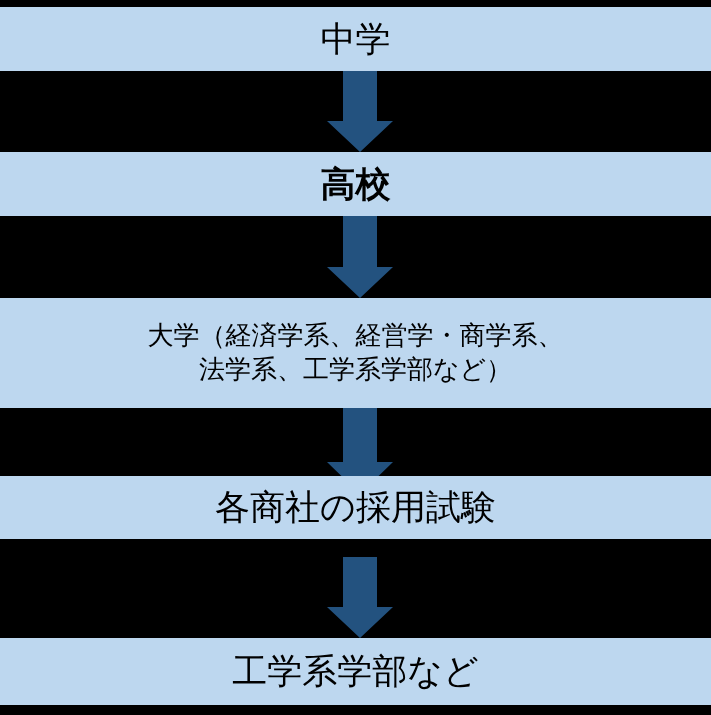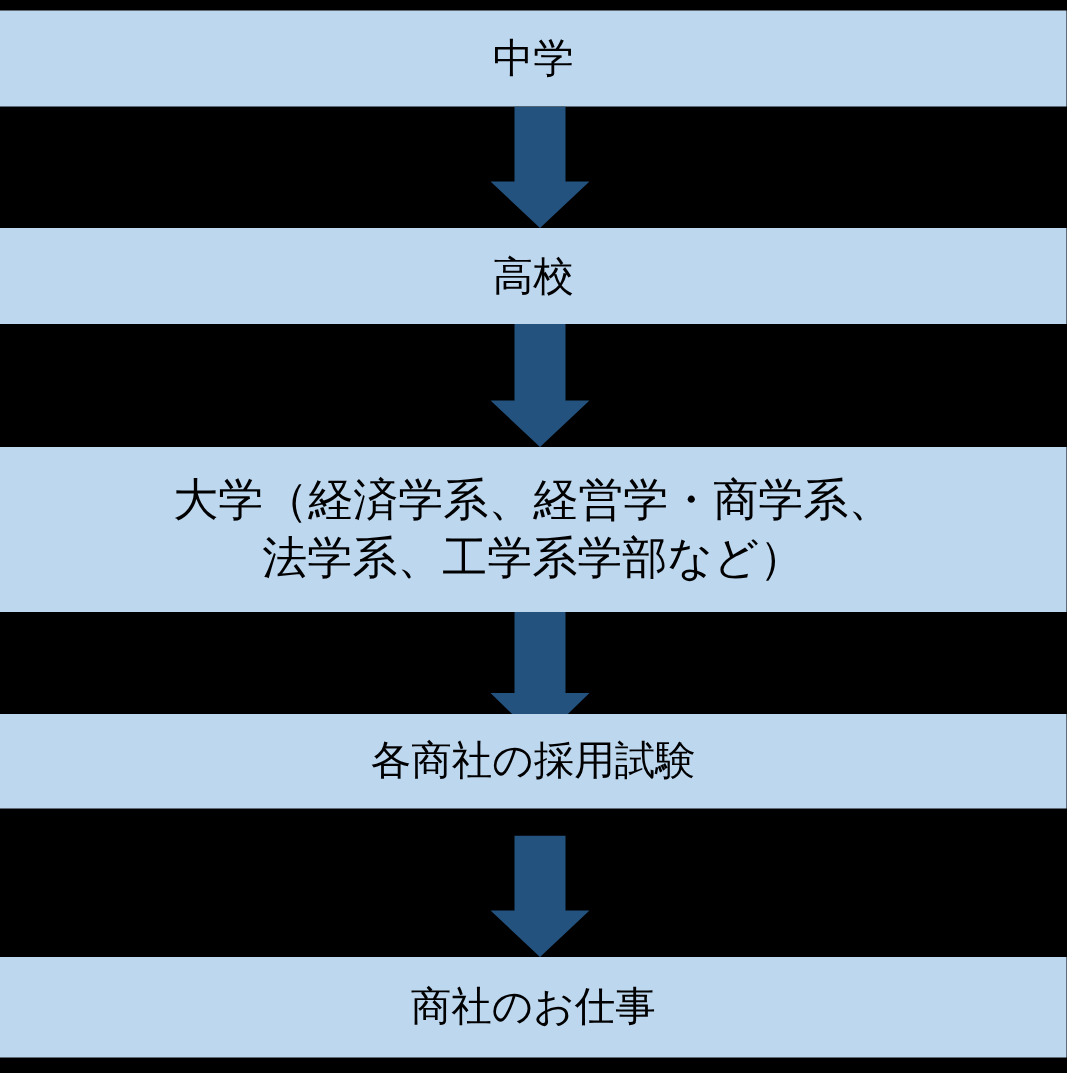--- a/index.html
+++ b/index.html
@@ -27,46 +27,46 @@
     color: #000000;
     display: flex;
     align-items: center;
     justify-content: center;
     text-align: center;
     box-sizing: border-box;
   }
   .flow-box .box-label {
     display: block;
     width: 100%;
-    font-size: 27px;
+    font-size: 35px;
     line-height: 1.28;
     letter-spacing: 0px;
     color: #000000;
     white-space: pre-line;
   }
   .flow-box.box-tall .box-label {
-    font-size: 30px;
+    font-size: 26px;
     line-height: 1.30;
   }
 
   
   .flow-arrow {
     position: absolute;
     left: 327px;
     width: 66px;
   }
   .flow-arrow svg {
     display: block;
     width: 66px;
     height: 100%;
   }
 
   
   #box-0 { top: 7px;   height: 64px; }
-  #box-1 { top: 152px; height: 64px; }
+  #box-1 { top: 152px; height: 64px; font-weight: bold; }
   #box-2 { top: 298px; height: 110px; }
   #box-3 { top: 476px; height: 63px; }
   #box-4 { top: 638px; height: 67px; }
 
   
   #arrow-0 { top: 71px;  height: 81px; }
   #arrow-1 { top: 216px; height: 82px; }
   #arrow-2 { top: 408px; height: 86px; }
   #arrow-3 { top: 557px; height: 81px; }
 </style>
@@ -110,16 +110,16 @@
     <span class="box-label">各商社の採用試験</span>
   </div>
 
   <div class="flow-arrow" id="arrow-3">
     <svg viewBox="0 0 66 81" preserveAspectRatio="none" aria-hidden="true">
       <polygon points="16,0 50,0 50,50 66,50 33,81 0,50 16,50" fill="#23527f"></polygon>
     </svg>
   </div>
 
   <div class="flow-box" id="box-4">
-    <span class="box-label">商社のお仕事</span>
+    <span class="box-label">工学系学部など</span>
   </div>
 
 </div>
 
 </body></html>

